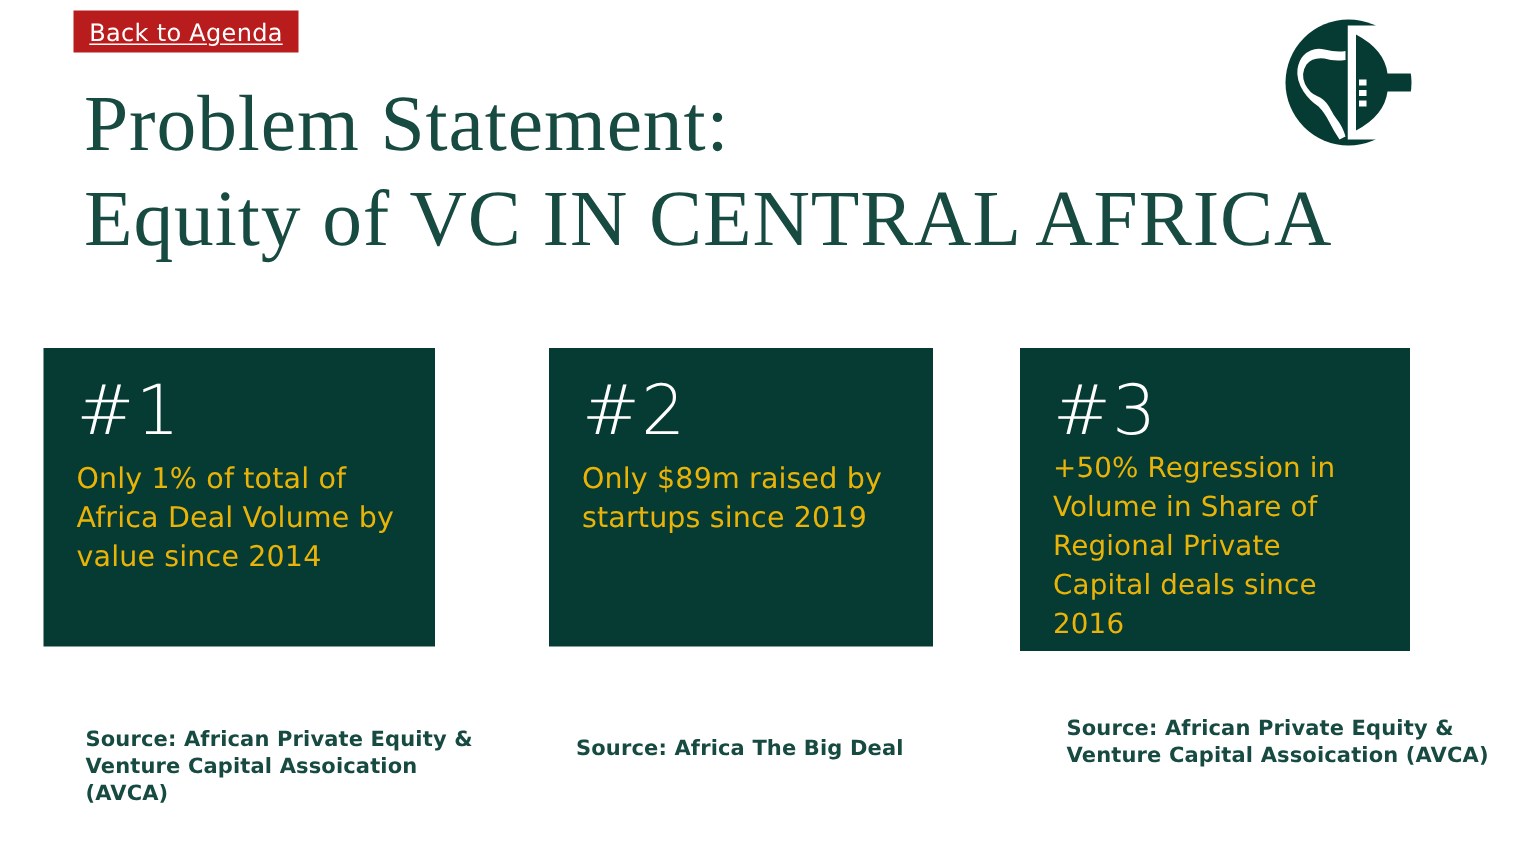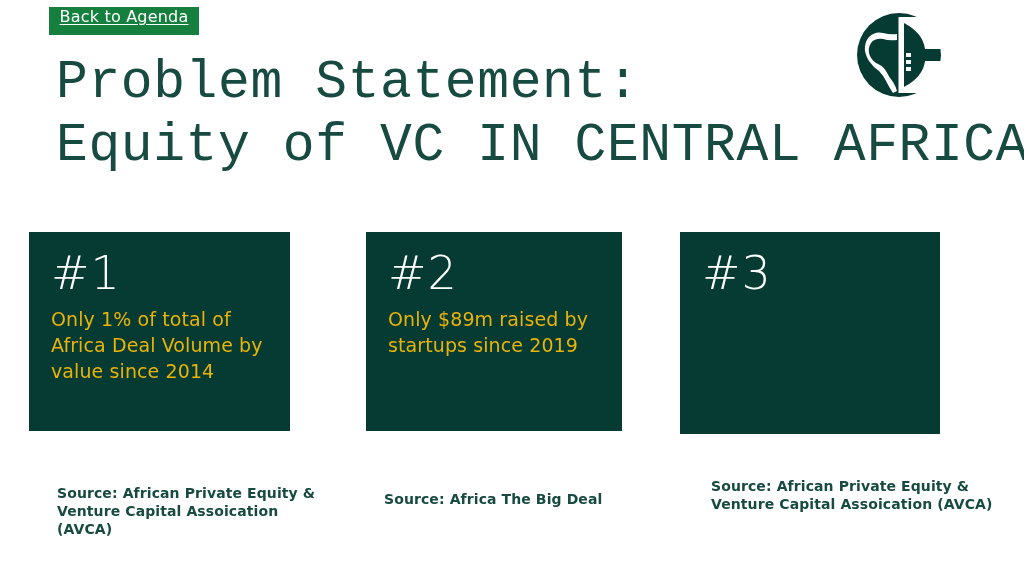--- a/index.html
+++ b/index.html
@@ -17,22 +17,23 @@
     -webkit-font-smoothing: antialiased;
   }
 
   
   .back-chip {
     position: absolute;
     left: 49px;
     top: 7px;
     width: 150px;
     height: 28px;
-    background: #15803d;
+    background: #b91c1c;
     display: flex;
+    align-items: center;
     justify-content: center;
     cursor: pointer;
   }
   .back-chip-label {
     font-family: "DejaVu Sans", "Liberation Sans", sans-serif;
     font-size: 16px;
     letter-spacing: 0.2px;
     color: #ffffff;
     text-decoration: underline;
     text-underline-offset: 2px;
@@ -40,21 +41,21 @@
   }
 
   
   .title-block {
     position: absolute;
     left: 56px;
     top: 52px;
     width: 920px;
   }
   .title-line {
-    font-family: Liberation Mono, monospace;
+    font-family: Liberation Serif, serif;
     font-weight: 400;
     font-size: 53px;
     line-height: 63px;
     letter-spacing: 0.6px;
     color: #174a40;
     white-space: nowrap;
   }
 
   
   .logo {
@@ -163,19 +164,20 @@
     <div class="card-text">Only 1% of total of Africa Deal Volume by value since 2014</div>
   </div>
 
   <div class="card c2">
     <div class="card-rank">#2</div>
     <div class="card-text">Only $89m raised by startups since 2019</div>
   </div>
 
   <div class="card c3">
     <div class="card-rank">#3</div>
+    <div class="card-text">+50% Regression in Volume in Share of Regional Private Capital deals since 2016</div>
   </div>
 
 </div>
 
 <div class="source s1">Source: African Private Equity &amp; Venture Capital Assoication (AVCA)</div>
 <div class="source s2">Source: Africa The Big Deal</div>
 <div class="source s3">Source: African Private Equity &amp; Venture Capital Assoication (AVCA)</div>
 
 </body></html>

